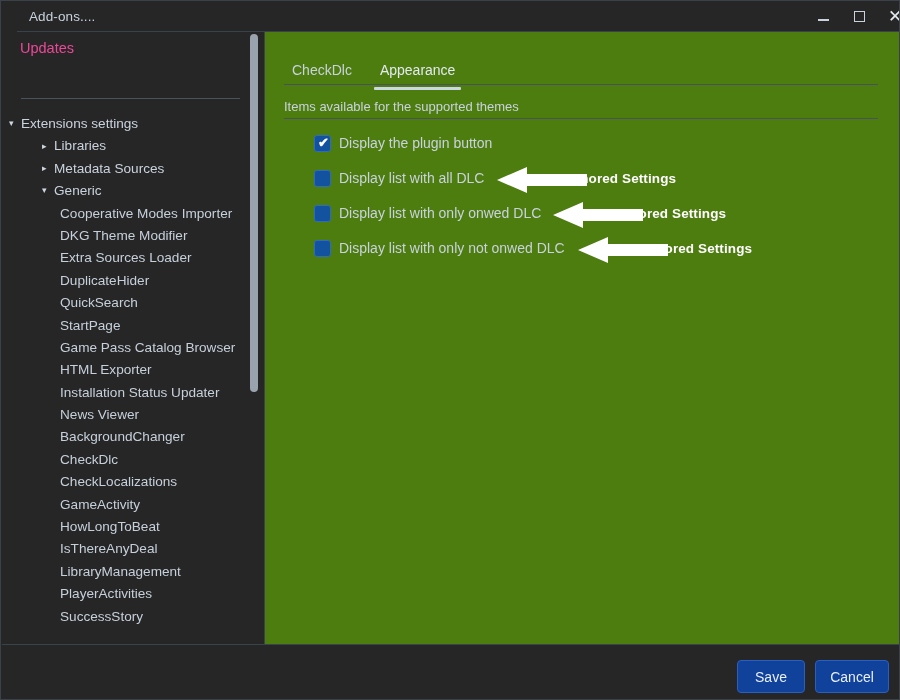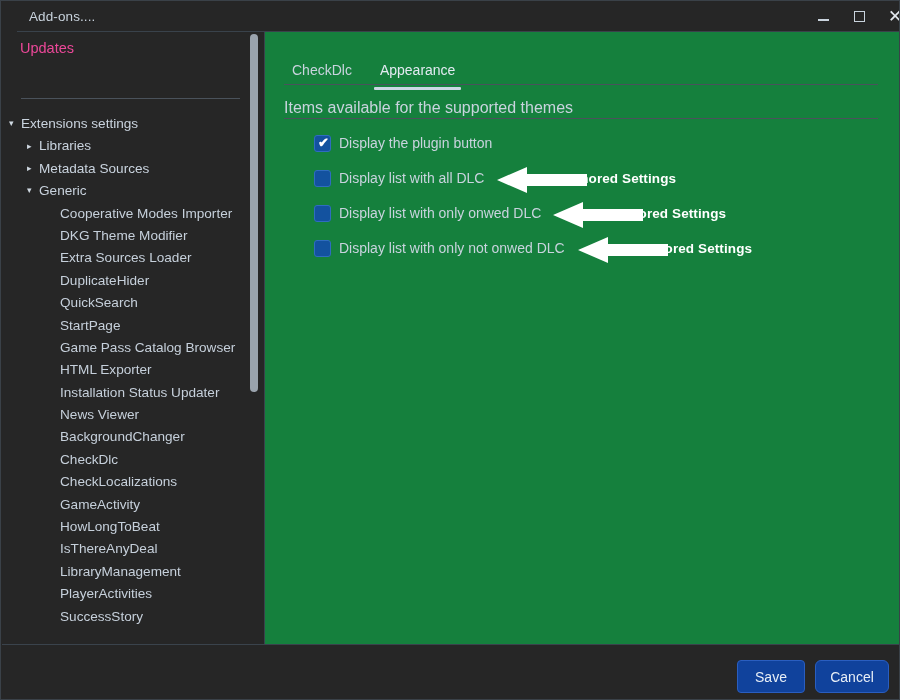--- a/index.html
+++ b/index.html
@@ -111,21 +111,21 @@
   .tw {
     display: inline-block;
     width: 12px;
     font-size: 9px;
     color: #cfd8e1;
     vertical-align: middle;
     position: relative;
     top: -1px;
   }
   .lvl0 { padding-left: 7px; }
-  .lvl1 { padding-left: 25px; }
+  .lvl1 { padding-left: 40px; }
   .lvl2 { padding-left: 58px; }
   .tree-node.leaf { color: #c6d0db; }
 
   
   .scrollbar-track {
     position: absolute;
     left: 246px; top: 31px;
     width: 14px;
     height: 612px;
     background: #262626;
@@ -145,21 +145,21 @@
     width: 1px; height: 612px;
     background: #3a434c;
   }
 
   
   .main {
     position: absolute;
     left: 264px; top: 31px;
     width: 635px;
     height: 612px;
-    background: #15803d;
+    background: #4d7c0f;
   }
   .tabs {
     position: absolute;
     left: 19px; top: 27px;
     height: 28px;
   }
   .tab {
     position: relative;
     display: inline-block;
     font-size: 14px;
@@ -182,21 +182,21 @@
   .tabs-divider {
     position: absolute;
     left: 19px; top: 52px;
     width: 594px;
     height: 1px;
     background: #49525c;
   }
   .section-title {
     position: absolute;
     left: 19px; top: 67px;
-    font-size: 16px;
+    font-size: 13px;
     color: #c9d3de;
   }
   .section-underline {
     position: absolute;
     left: 19px; top: 86px;
     width: 594px;
     height: 1px;
     background: #4a525b;
   }
 
@@ -279,21 +279,21 @@
     border: 1px solid #2a5ec0;
     border-radius: 4px;
     color: #e7eef6;
     font-size: 14px;
     display: flex;
     align-items: center;
     justify-content: center;
     box-sizing: border-box;
   }
   .btn-save { left: 735px; width: 68px; }
-  .btn-cancel { left: 813px; width: 74px; border-radius: 6px; }
+  .btn-cancel { left: 813px; width: 74px; }
 </style>
 </head>
 <body>
 
 <div id="app">
 
   <div class="titlebar">
     <div class="titlebar-text">Add-ons....</div>
     <div class="win-btn win-min">
       <div class="glyph-min"></div>

